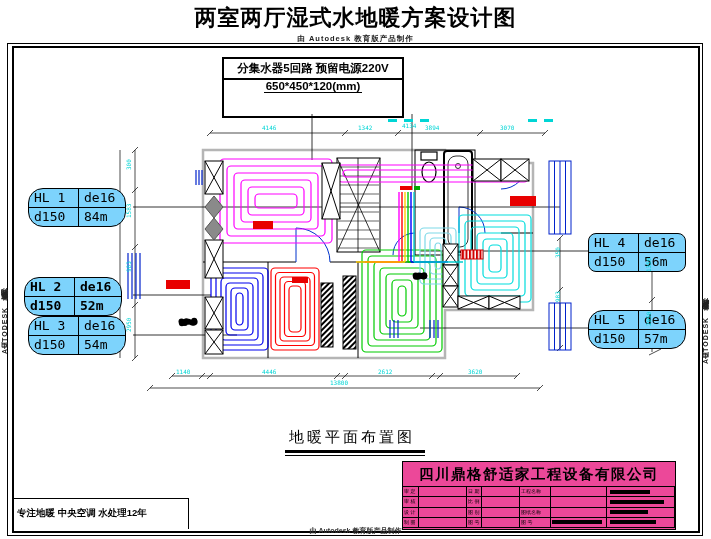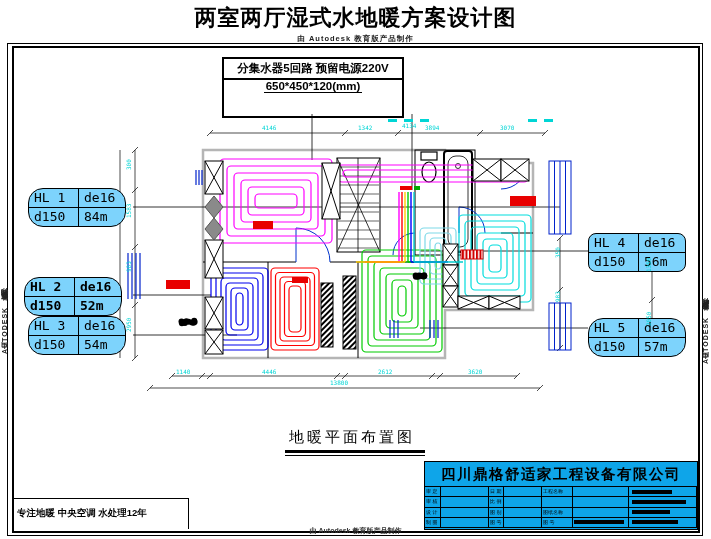--- a/index.html
+++ b/index.html
@@ -27,21 +27,21 @@
       font-family:"DejaVu Sans Mono",monospace;font-size:13px;line-height:13px}
   .hl span{display:flex;align-items:center;padding-left:5px;white-space:nowrap}
   .hl-id{border-right:1.3px solid #000;border-bottom:1.3px solid #000}
   .hl-pipe{border-bottom:1.3px solid #000}
   .hl-pitch{border-right:1.3px solid #000}
   .dim{position:absolute;color:#00d5d5;font-size:6px;line-height:6px;font-family:"DejaVu Sans Mono",monospace;white-space:nowrap}
   .dim.rot{transform:rotate(-90deg);transform-origin:left top}
   #caption{left:289px;top:428px;font-size:15px;letter-spacing:3px;white-space:nowrap}
   #capU1{left:285px;top:450px;width:140px;height:2.5px;background:#000}
   #capU2{left:285px;top:455px;width:140px;height:1px;background:#000}
-  #tb{left:424px;top:461px;width:274px;height:69px;border:1.6px solid #000;background:#0ea5e9;box-sizing:border-box}
+  #tb{left:402px;top:461px;width:274px;height:69px;border:1.6px solid #000;background:#ec4899;box-sizing:border-box}
   .tb-co{height:24px;border-bottom:1.6px solid #000;display:flex;align-items:center;justify-content:center;
          font-size:14.5px;font-weight:bold;letter-spacing:1.5px;white-space:nowrap}
   .tb-grid{display:grid;grid-template-columns:16px 48px 15px 38px 31px 56px 1fr;grid-auto-rows:1fr;height:41px}
   .tb-cell{border-right:0.6px solid #000;border-bottom:0.6px solid #000;font-size:5px;line-height:9px;
            overflow:hidden;white-space:nowrap;display:flex;align-items:center;padding-left:1px}
   .bar{height:4px;background:#000}
   .tb-bars{justify-content:flex-start;padding-left:3px}
   #slog{left:12px;top:498px;width:177px;height:31px;border-top:1.6px solid #000;border-right:1.6px solid #000;
         padding:8px 0 0 5px;font-weight:bold;font-size:9.5px;box-sizing:border-box;white-space:nowrap}
 </style>
@@ -344,21 +344,21 @@
         <span class="hl-pipe">de16</span>
         <span class="hl-pitch">d150</span>
         <span class="hl-len">54m</span>
       </div>
       <div class="hl" style="left: 588px; top: 233px; border-radius: 8px;">
         <span class="hl-id">HL 4</span>
         <span class="hl-pipe">de16</span>
         <span class="hl-pitch">d150</span>
         <span class="hl-len">56m</span>
       </div>
-      <div class="hl" style="left: 588px; top: 310px; margin-top: 8px;">
+      <div class="hl" style="left: 588px; top: 310px;">
         <span class="hl-id">HL 5</span>
         <span class="hl-pipe">de16</span>
         <span class="hl-pitch">d150</span>
         <span class="hl-len">57m</span>
       </div>
     </div>
   <div id="dim-layer">
       <span class="dim" style="left: 262px; top: 125px;">4146</span>
       <span class="dim" style="left: 358px; top: 125px;">1342</span>
       <span class="dim" style="left: 425px; top: 125px;">3894</span>

